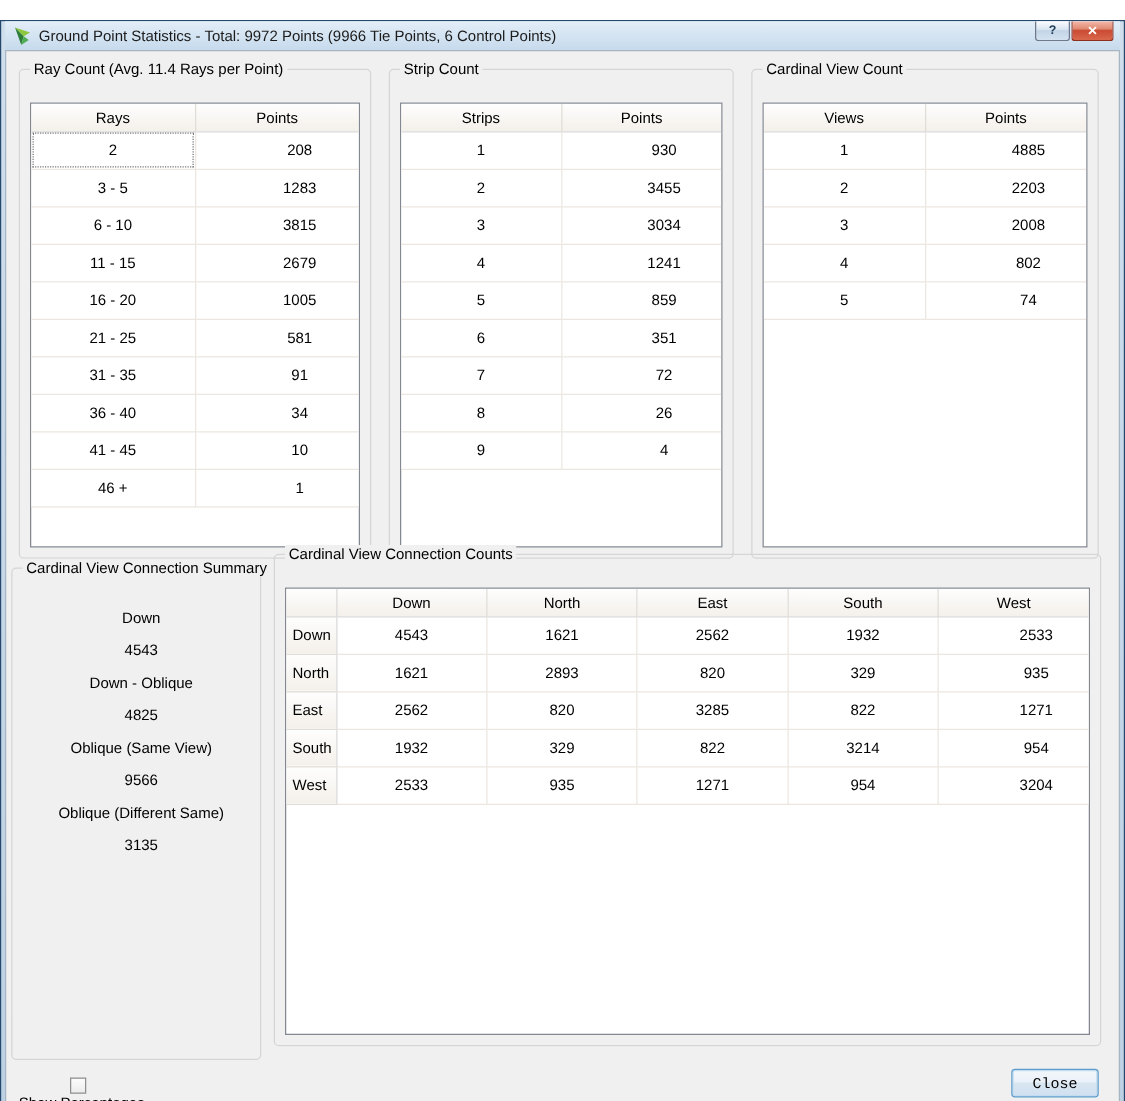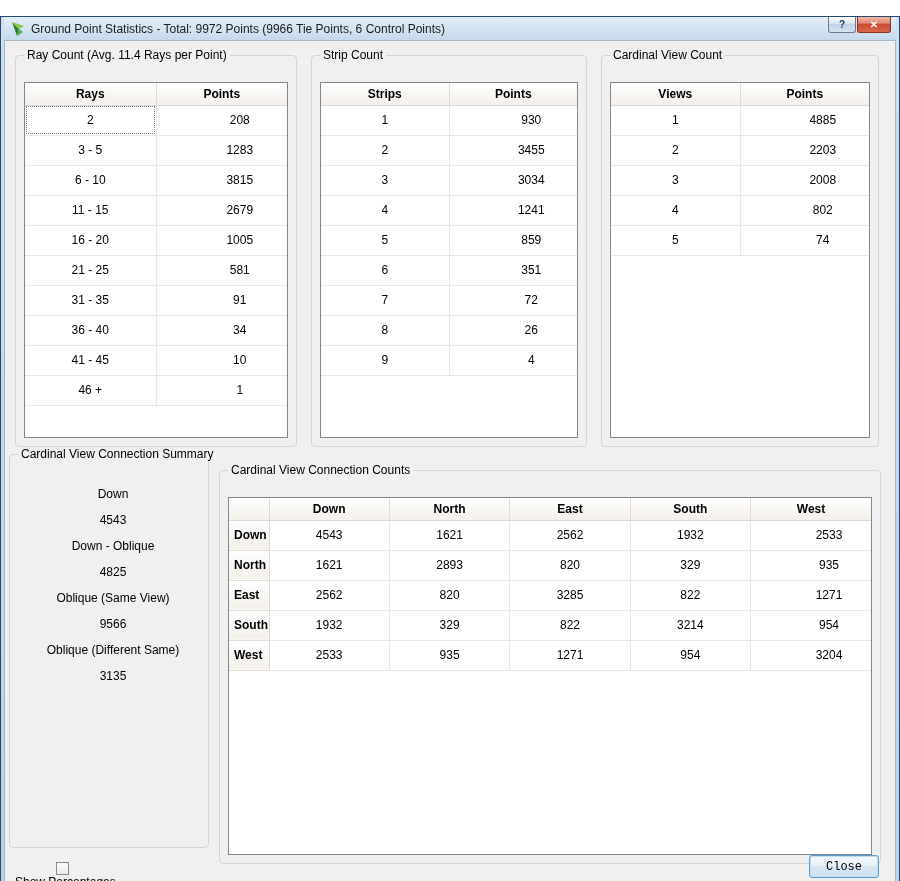--- a/index.html
+++ b/index.html
@@ -50,21 +50,21 @@
     white-space:nowrap;
   }
 
   
   .table-wrap {
     position:absolute; left:8px; right:8px; top:26px; bottom:8px;
     background:#fff; border:1px solid #828790; overflow:hidden;
   }
   table { width:100%; border-collapse:collapse; table-layout:fixed; }
   th {
-    font-weight:bold; height:22px; text-align:center;
+    font-weight:normal; height:22px; text-align:center;
     background:linear-gradient(#fefefe,#f4f0ea);
     border-bottom:1px solid #d9d9d9;
     border-right:1px solid #e0ddd8;
   }
   thead th:last-child { border-right:none; }
   td {
     height:30px; text-align:center;
     border-bottom:1px solid #ebe6df;
     border-right:1px solid #ebe6df;
     background:#fff;
@@ -282,21 +282,21 @@
           <div class="summary-line">4543</div>
           <div class="summary-line">Down - Oblique</div>
           <div class="summary-line">4825</div>
           <div class="summary-line">Oblique (Same View)</div>
           <div class="summary-line">9566</div>
           <div class="summary-line">Oblique (Different Same)</div>
           <div class="summary-line">3135</div>
         </div>
     </div>
 
-    <div class="group" style="left:214px; top:429px; width:662px; height:394px;">
+    <div class="group" style="left:214px; top:402px; width:662px; height:394px;">
       <div class="group-title">Cardinal View Connection Counts</div>
       <div class="table-wrap">
         <table class="matrix-table">
           <thead>
               <tr>
                 <th class="corner"></th>
                 <th>Down</th>
                 <th>North</th>
                 <th>East</th>
                 <th>South</th>

